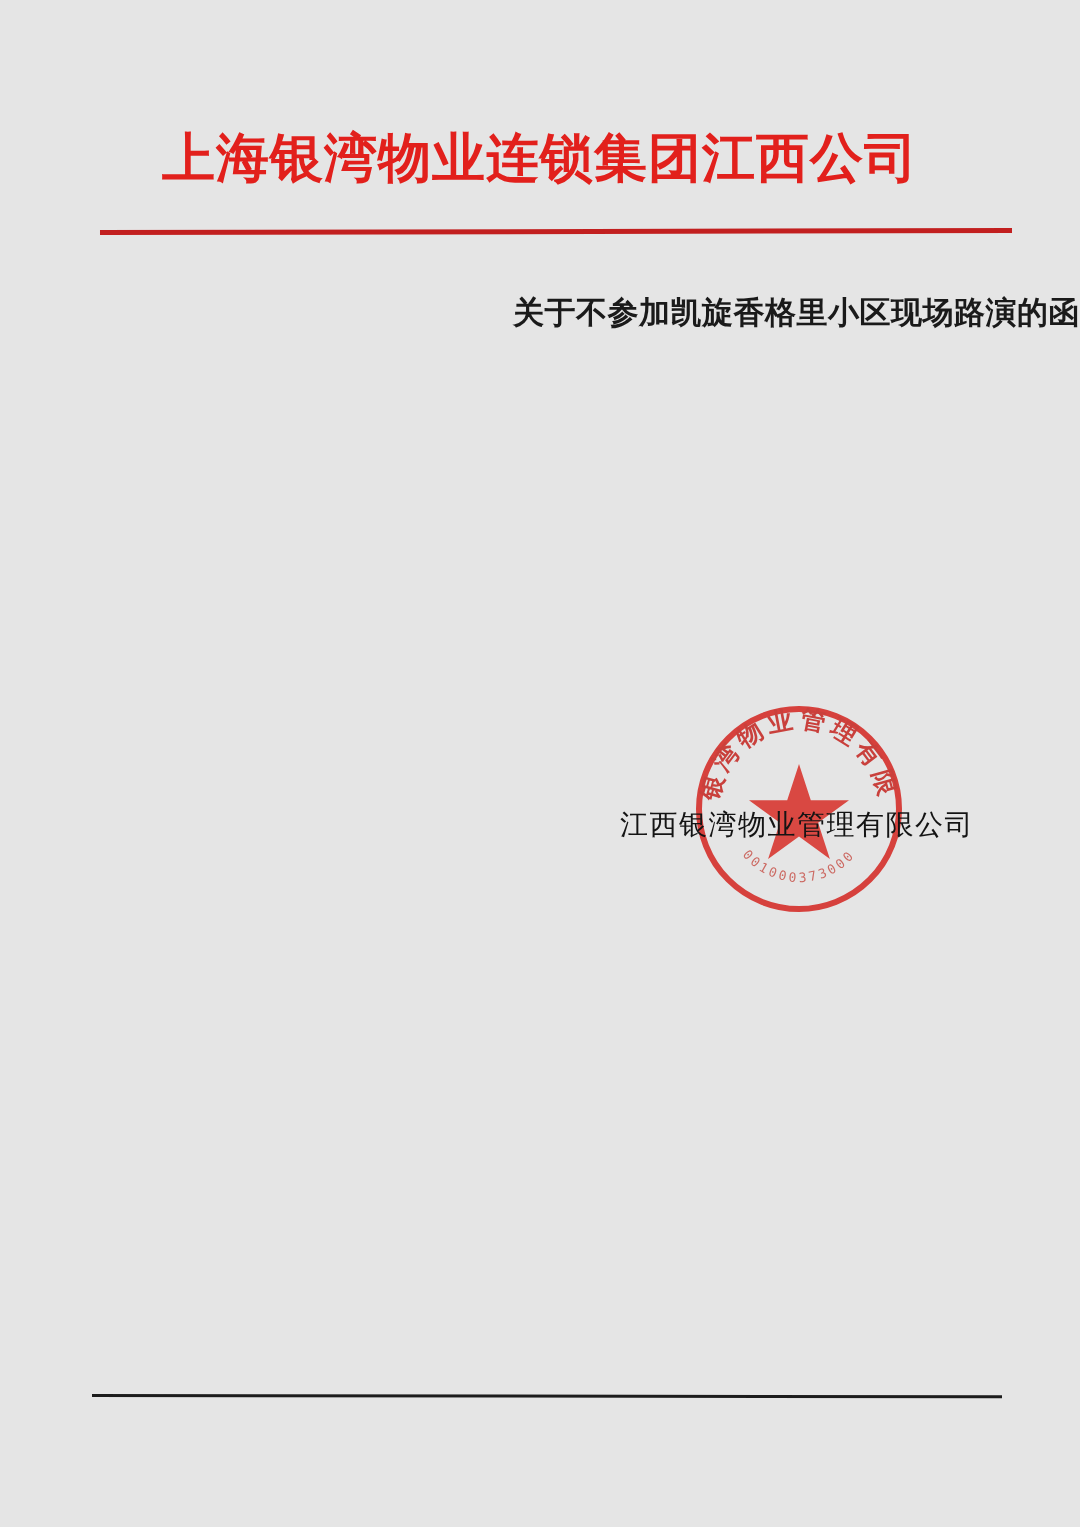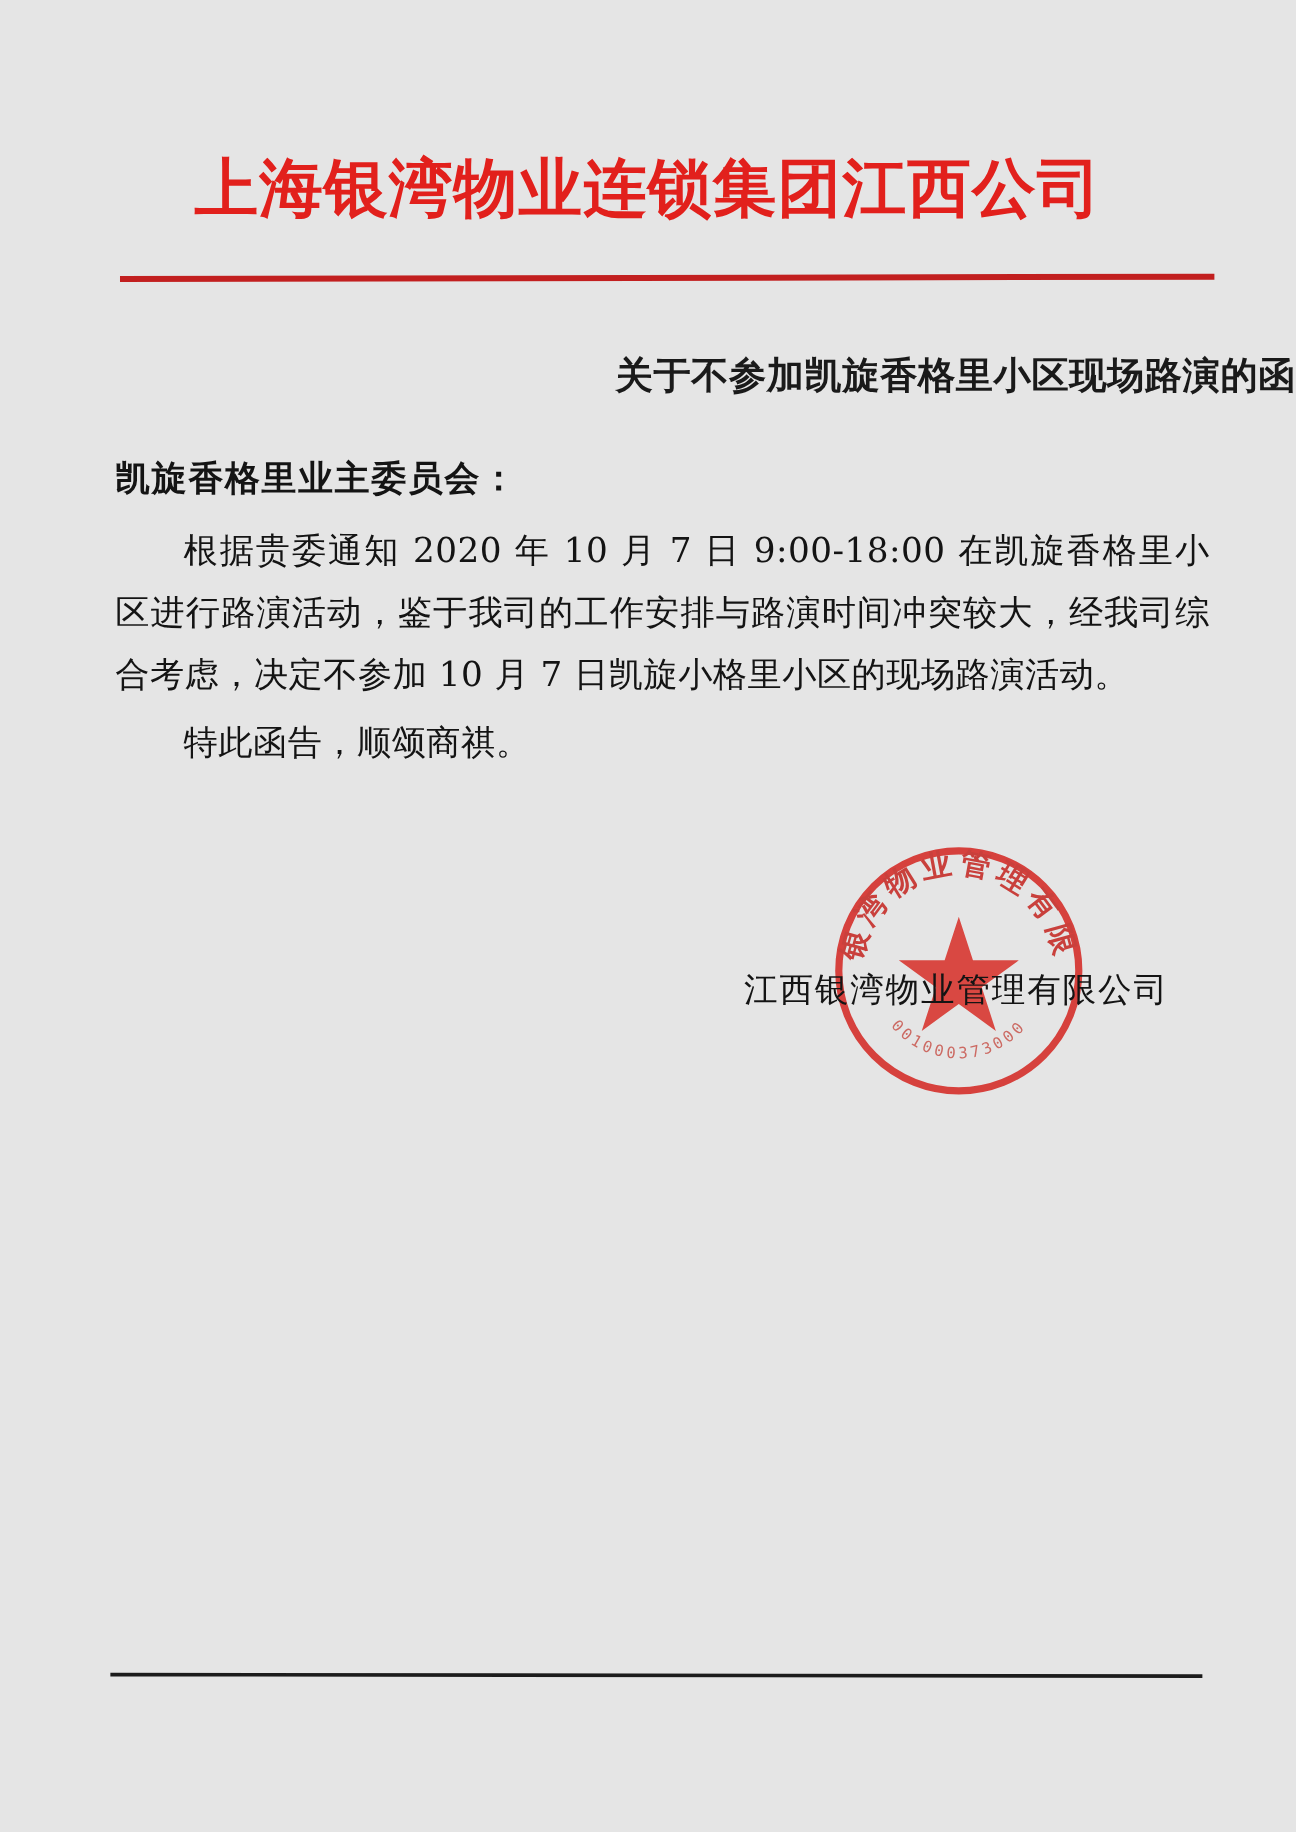--- a/index.html
+++ b/index.html
@@ -150,25 +150,20 @@
 
 <div class="page">
 
   <div class="letterhead">
     <div class="letterhead-title">上海银湾物业连锁集团江西公司</div>
   </div>
   <div class="letterhead-rule"></div>
 
   <div class="doc-title">关于不参加凯旋香格里小区现场路演的函</div>
 
-  <div class="body-block">
-    <div class="salutation">凯旋香格里业主委员会：</div>
-    <p class="para">根据贵委通知 2020 年 10 月 7 日 9:00-18:00 在凯旋香格里小区进行路演活动，鉴于我司的工作安排与路演时间冲突较大，经我司综合考虑，决定不参加 10 月 7 日凯旋小格里小区的现场路演活动。</p>
-    <p class="para">特此函告，顺颂商祺。</p>
-  </div>
 
   <div class="seal">
     <svg viewBox="0 0 214 214" xmlns="http://www.w3.org/2000/svg" aria-hidden="true">
       <defs>
         <path id="sealArcTop" d="M 26 107 A 81 81 0 0 1 188 107"></path>
         <path id="sealArcBottom" d="M 34 107 A 73 73 0 0 0 180 107"></path>
       </defs>
       <circle cx="107" cy="107" r="100" fill="none" stroke="#d42b26" stroke-width="6"></circle>
       <text font-family="'DejaVu Serif','Liberation Serif',serif" font-size="25" font-weight="700" fill="#c62a25" letter-spacing="5">
         <textPath href="#sealArcTop" startOffset="50%" text-anchor="middle">江西银湾物业管理有限公司</textPath>

